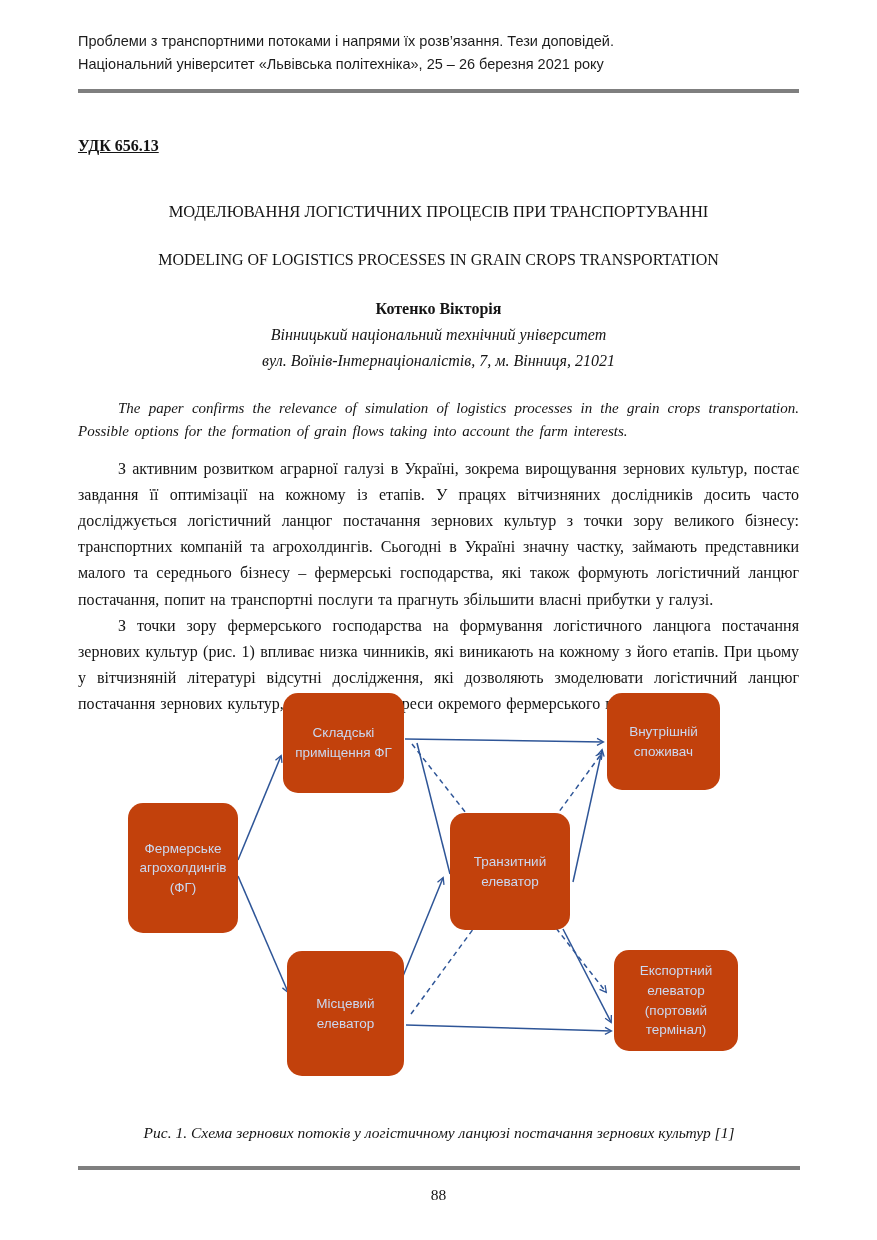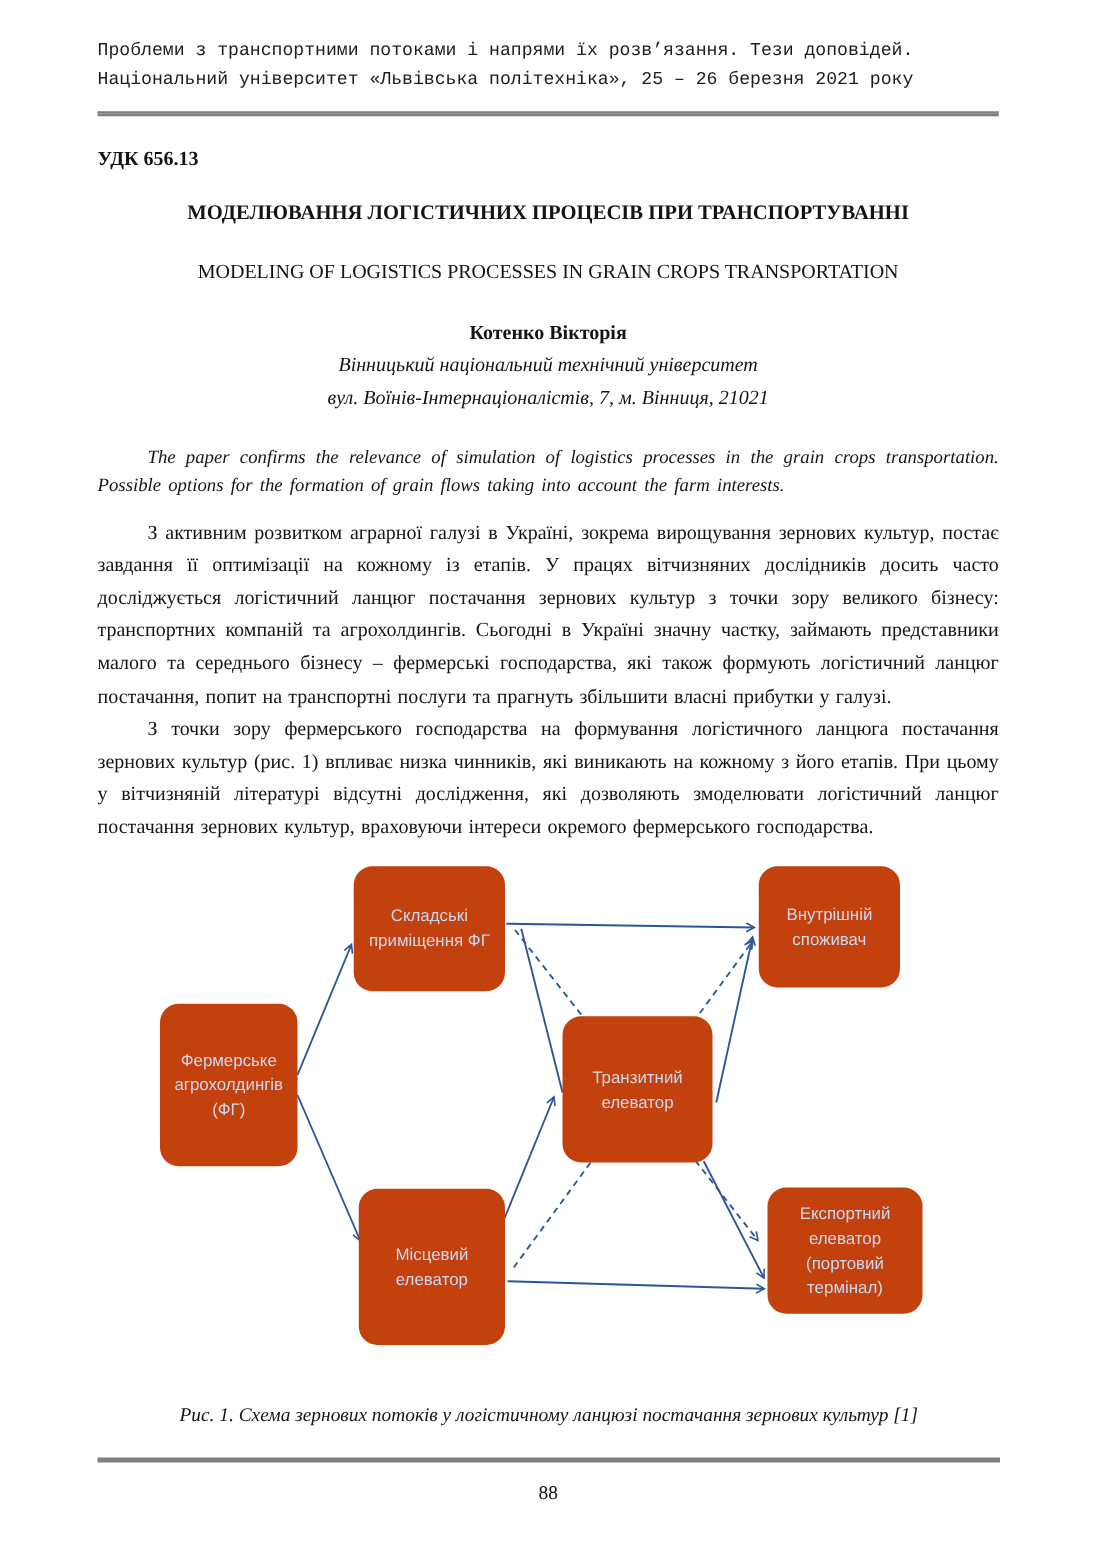--- a/index.html
+++ b/index.html
@@ -10,33 +10,33 @@
     margin:0 auto;
     background:#ffffff;
     font-family:"Liberation Serif", serif;
     color:#141414;
     overflow:hidden;
   }
   .content { padding:30px 78px 0 78px; }
 
   
   .hdr {
-    font-family:Liberation Mono, monospace;
+    font-family:Liberation Sans, sans-serif;
     font-size:14.5px; line-height:1.58; color:#1c1c1c;
   }
   .rule {
     height:3px; margin-top:13px;
     border-top:2px solid #7f7f7f;
     border-bottom:2px solid #7f7f7f;
   }
-  .udc { margin-top:26px; font-weight:bold; font-size:16px; }
+  .udc { margin-top:44px; font-weight:bold; font-size:16px;text-decoration:underline; }
 
   .title-uk {
-    margin-top:20px; text-align:center;
-    font-weight:bold; font-size:16.5px; line-height:1.55;
+    margin-top:44px; text-align:center;
+    font-weight:normal; font-size:16.5px; line-height:1.55;
   }
   .title-en { margin-top:27px; text-align:center; font-size:16px; }
 
   .authors { margin-top:27px; text-align:center; font-size:16px; line-height:1.6; }
   .author-name { font-weight:bold; }
   .affiliation { font-style:italic; }
   .address { font-style:italic; font-weight:normal; }
 
   .abstract {
     margin-top:24px; font-style:italic; font-size:15px;

